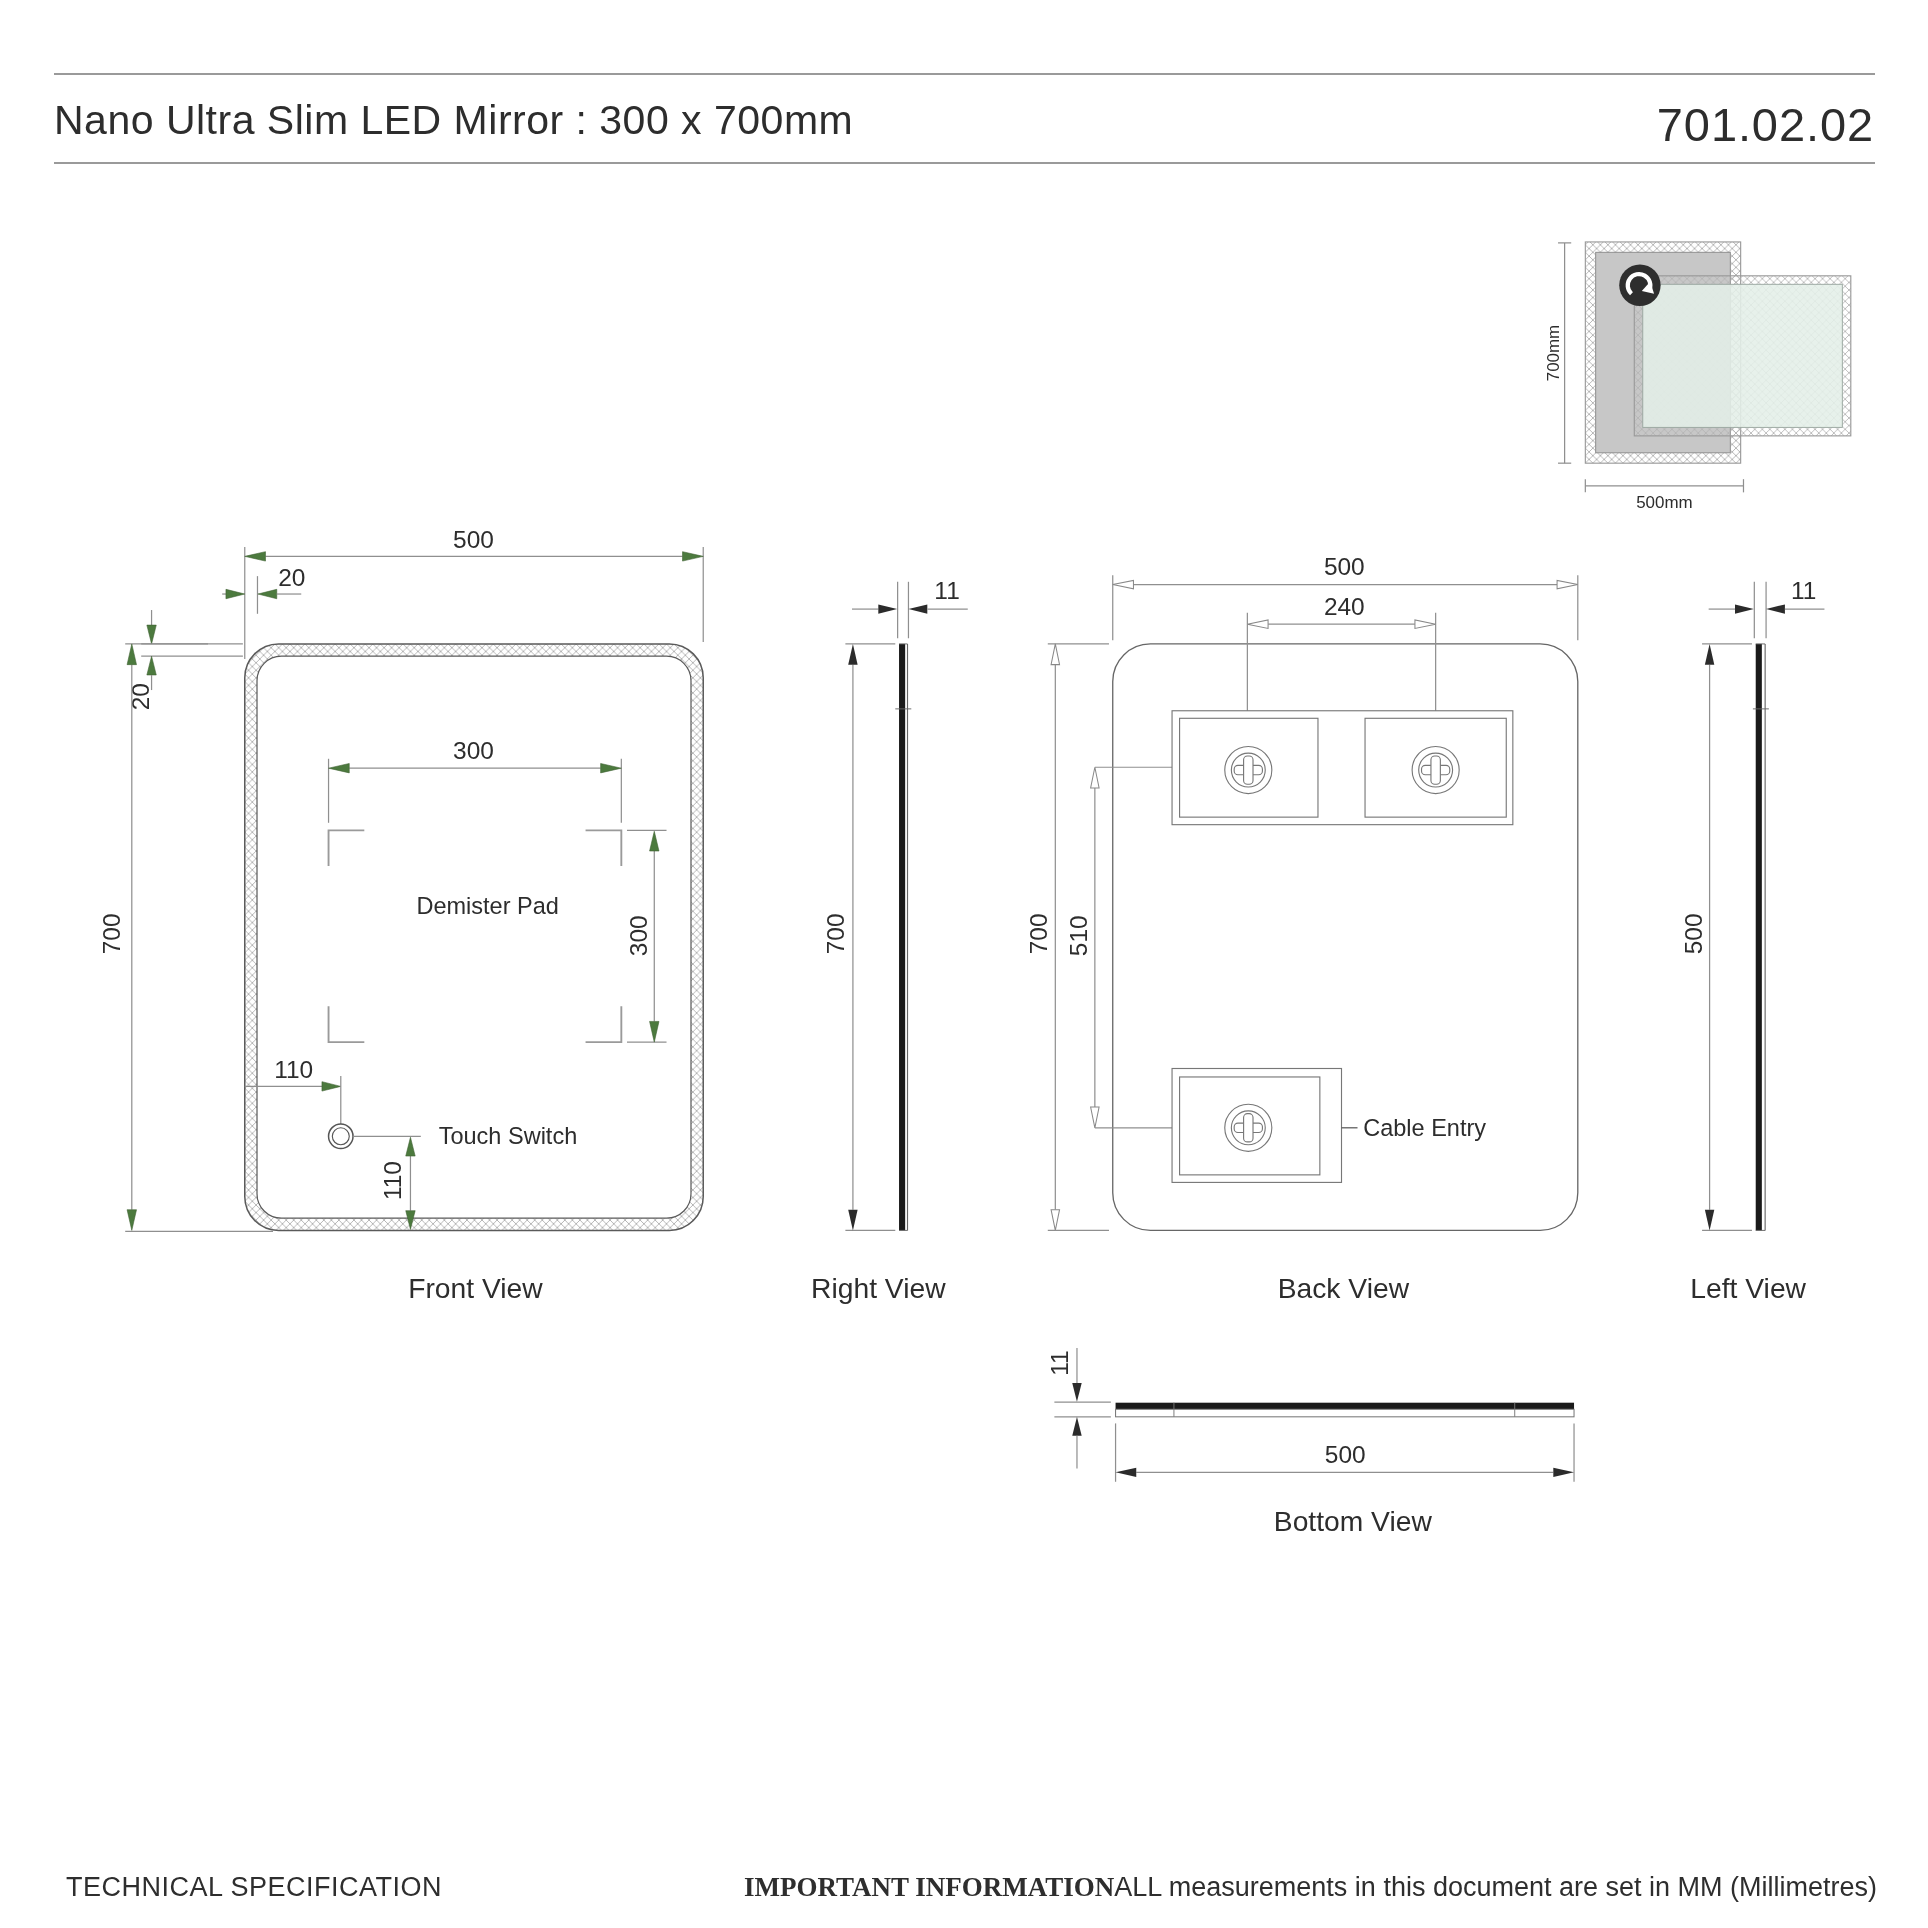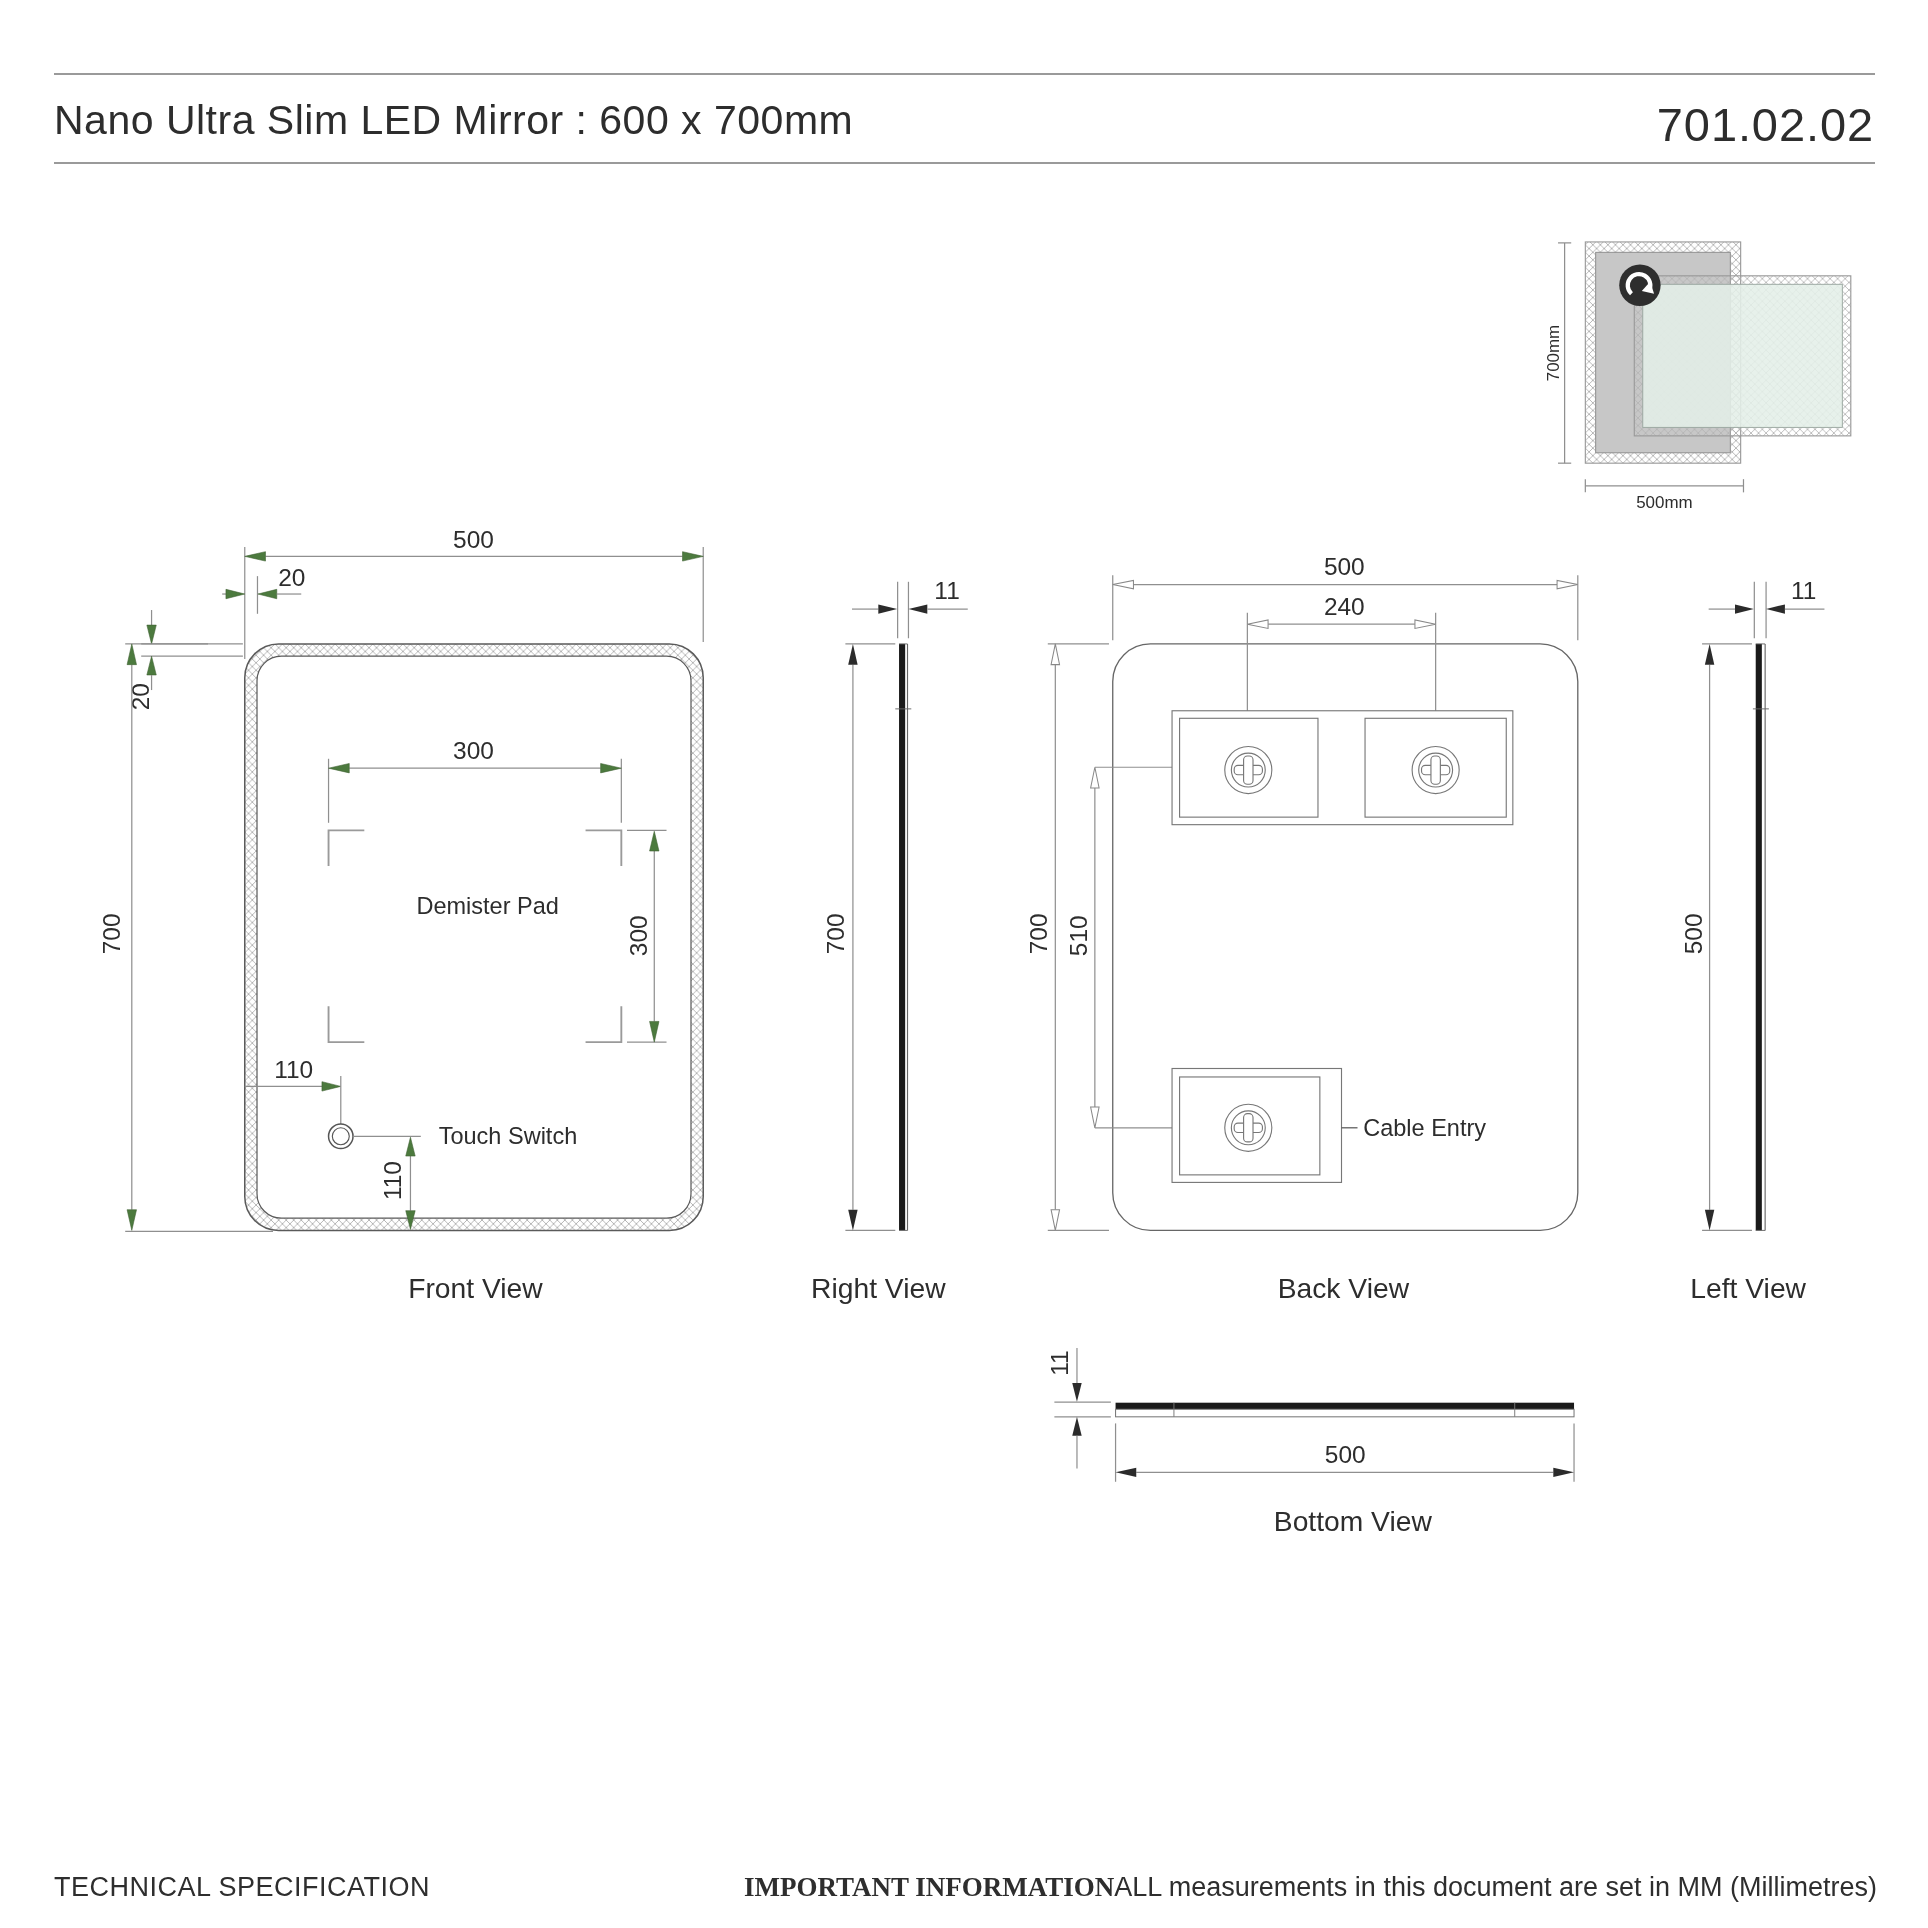--- a/index.html
+++ b/index.html
@@ -4,42 +4,42 @@
 <style>
   html,body{margin:0;padding:0;background:#ffffff;width:1928px;height:1928px;
     font-family:"Liberation Sans", sans-serif;}
   #sheet{position:relative;width:1928px;height:1928px;background:#fff;overflow:hidden;}
   .rule{position:absolute;left:54px;width:1821px;height:1.9px;background:#9a9a9a;}
   #rule-top{top:73px;}
   #rule-bottom{top:162px;}
   #doc-title{position:absolute;left:54px;top:97px;font-size:41px;color:#2d2d2d;letter-spacing:0.5px;}
   #doc-code{position:absolute;right:54px;top:97px;font-size:47px;color:#2d2d2d;letter-spacing:0.9px;}
   #footer{position:absolute;left:0;top:1872px;width:1928px;height:38px;font-size:27px;color:#2e2e2e;}
-  #footer-left{position:absolute;left:54px;top:0;letter-spacing:0.5px;}
+  #footer-left{position:absolute;left:66px;top:0;letter-spacing:0.5px;}
   #footer-right{position:absolute;right:51px;top:0;white-space:nowrap;}
   #footer-right b{font-weight:bold;font-family:Liberation Serif, serif;}
   svg{position:absolute;left:0;top:0;}
   text{fill:#2d2d2d;}
   .dimtxt{font-size:26px;font-family:"Liberation Sans",sans-serif;}
   .lbltxt{font-size:30px;font-family:"Liberation Sans",sans-serif;}
   .anntxt{font-size:25px;font-family:"Liberation Sans",sans-serif;}
   .smltxt{font-size:18px;font-family:"Liberation Sans",sans-serif;}
   .dim{stroke:#8f8f8f;stroke-width:1.3;}
   .thin{stroke:#777;stroke-width:1.2;fill:#fff;}
   .garrow{fill:#4c7a3e;stroke:#3c5f30;stroke-width:.6;}
   .barrow{fill:#2b2b2b;stroke:none;}
   .oarrow{fill:#ffffff;stroke:#888;stroke-width:1.1;}
 </style>
 </head>
 <body>
 
 <div id="sheet">
 
   <div class="rule" id="rule-top"></div>
-  <div id="doc-title">Nano Ultra Slim LED Mirror : 600 x 700mm</div>
+  <div id="doc-title">Nano Ultra Slim LED Mirror : 300 x 700mm</div>
   <div id="doc-code">701.02.02</div>
   <div class="rule" id="rule-bottom"></div>
 
   <svg width="1928" height="1928" viewBox="0 0 2048 2048">
     <defs>
       <pattern id="hatch" patternUnits="userSpaceOnUse" width="8" height="8">
         <path d="M0,8 L8,0 M-1,1 L1,-1 M7,9 L9,7" stroke="#b4b4b4" stroke-width="1"></path>
         <path d="M0,0 L8,8 M-1,7 L1,9 M7,-1 L9,1" stroke="#b4b4b4" stroke-width="1"></path>
       </pattern>
     </defs>

